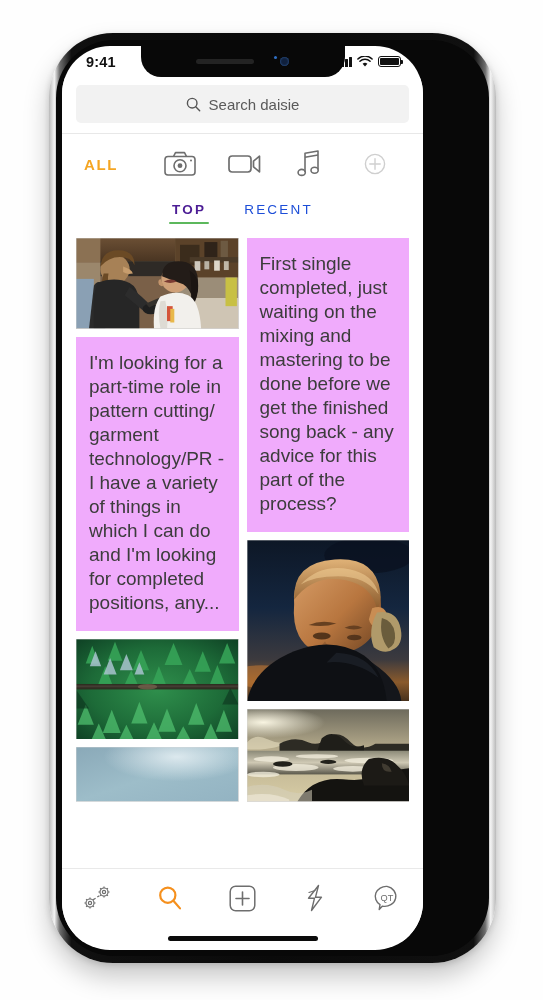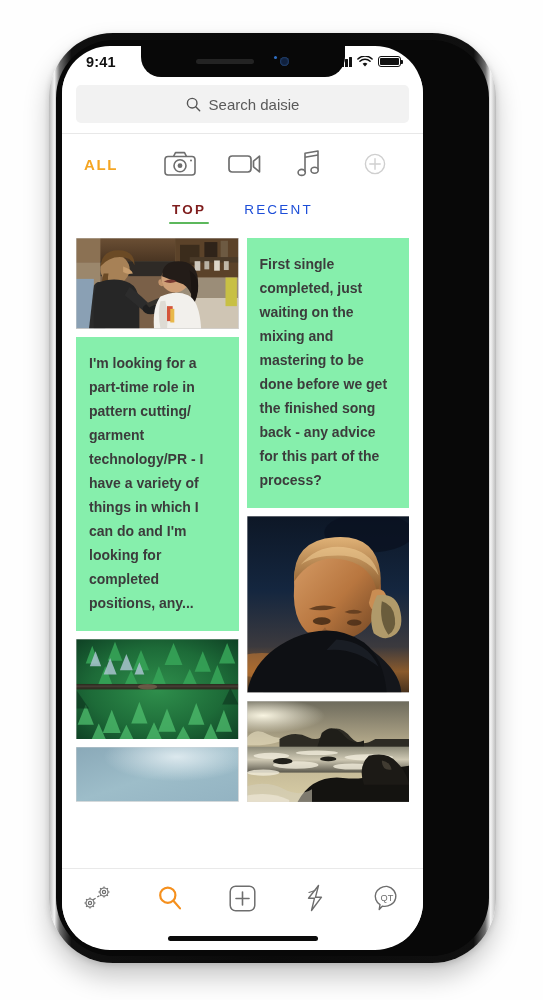--- a/index.html
+++ b/index.html
@@ -180,21 +180,21 @@
     background: #fff;
   }
   .seg-tab {
     position: relative;
     font-size: 13.5px;
     letter-spacing: 2.2px;
     padding: 6px 4px 9px 4px;
     color: #1d4ed8;
     font-weight: normal;
   }
-  .seg-tab.active { color: #7f1d1d; font-weight: bold; }
+  .seg-tab.active { color: #4c1d95; font-weight: bold; }
   .seg-tab.active::after {
     content: "";
     position: absolute;
     left: 1px; right: 1px; bottom: 2px;
     height: 2.5px;
     background: #5cb85c;
     border-radius: 2px;
   }
 
   
@@ -202,26 +202,25 @@
     padding: 12px 14px 0 14px;
     display: flex;
     gap: 8px;
     background: #fff;
     height: 576px;
     overflow: hidden;
   }
   .col { flex: 1; display: flex; flex-direction: column; gap: 8px; min-width: 0; }
 
   .text-card {
-    background: #86efac;
+    background: #f0abfc;
     padding: 14px 13px 16px 13px;
-    font-size: 14px;
+    font-size: 19px;
     line-height: 24px;
     color: #3c3c3c;
-    font-weight: bold;
   }
 
   .img-card { width: 100%; position: relative; overflow: hidden; display:block; }
   .img-card svg { display: block; width: 100%; height: 100%; }
 
   
   .bottom-nav {
     position: absolute;
     left: 0; right: 0;
     bottom: 8px;

